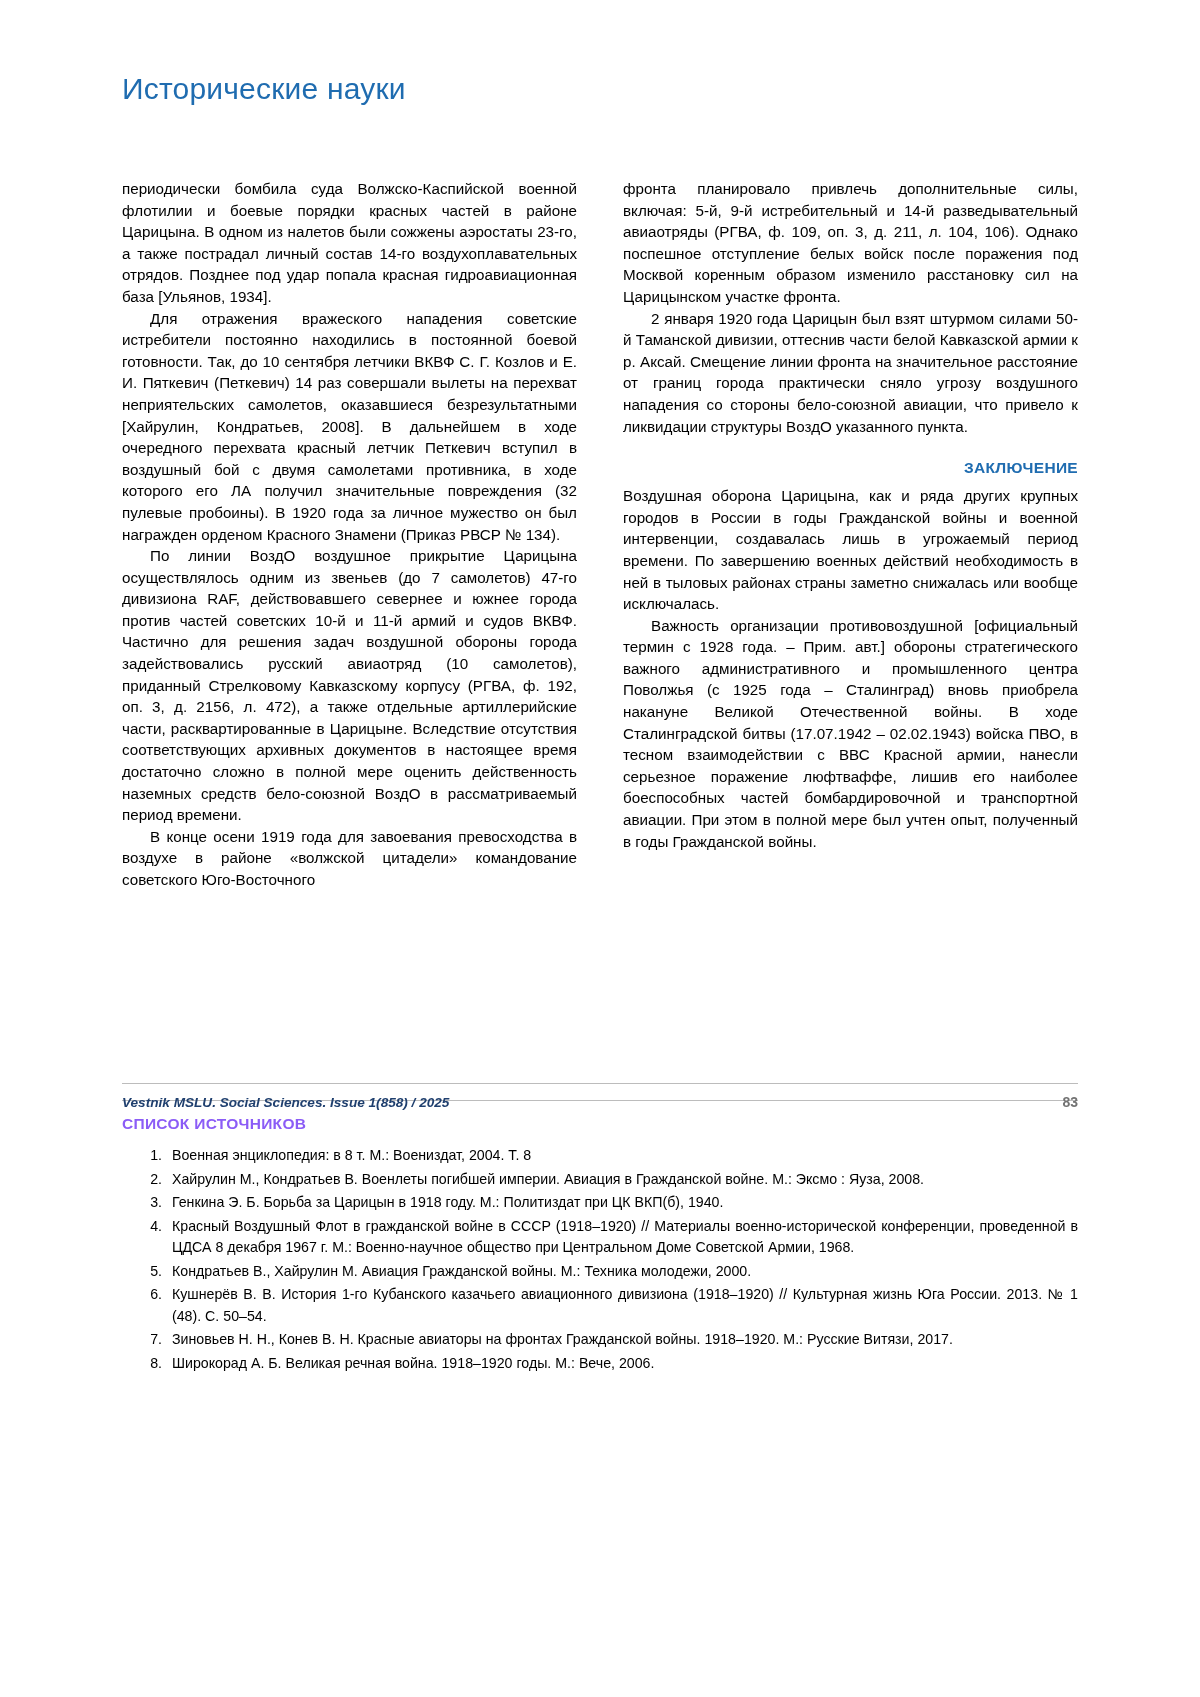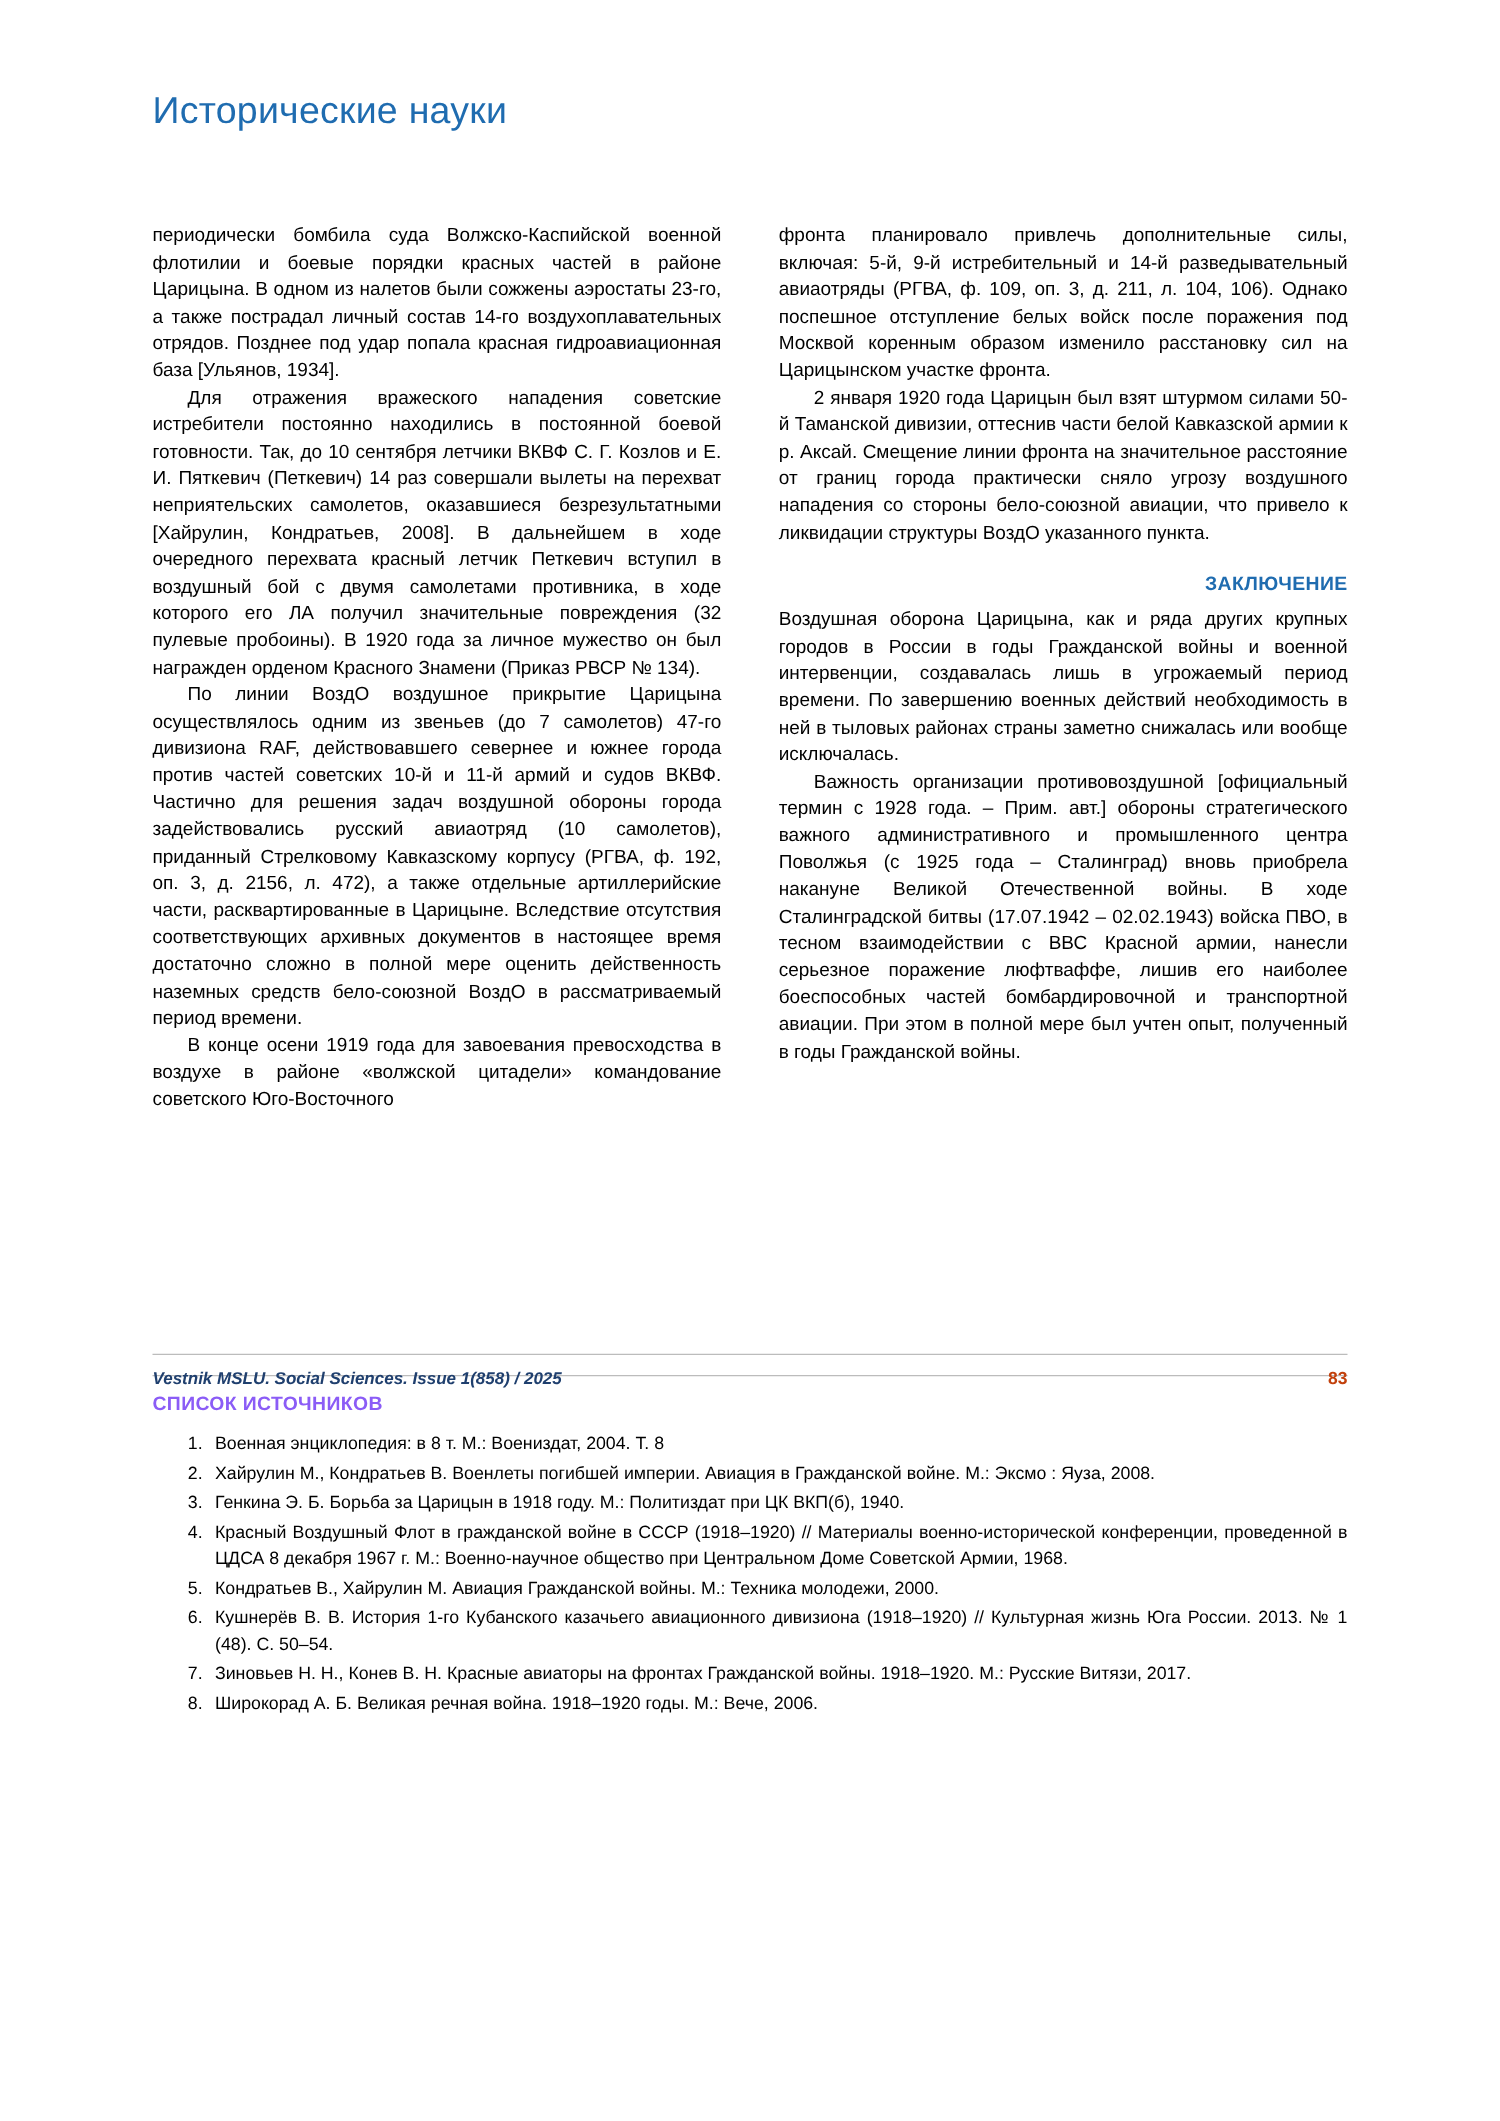--- a/index.html
+++ b/index.html
@@ -104,21 +104,21 @@
   }
   .footer-left {
     font-size: 13.6px;
     font-style: italic;
     font-weight: bold;
     color: #1f3f6e;
   }
   .footer-right {
     font-size: 14px;
     font-weight: bold;
-    color: #c2410c;
+    color: #737373;
   }
 </style>
 </head>
 <body>
 
 <div class="page">
 
   <div class="header-title">Исторические науки</div>
 
   <div class="columns">

